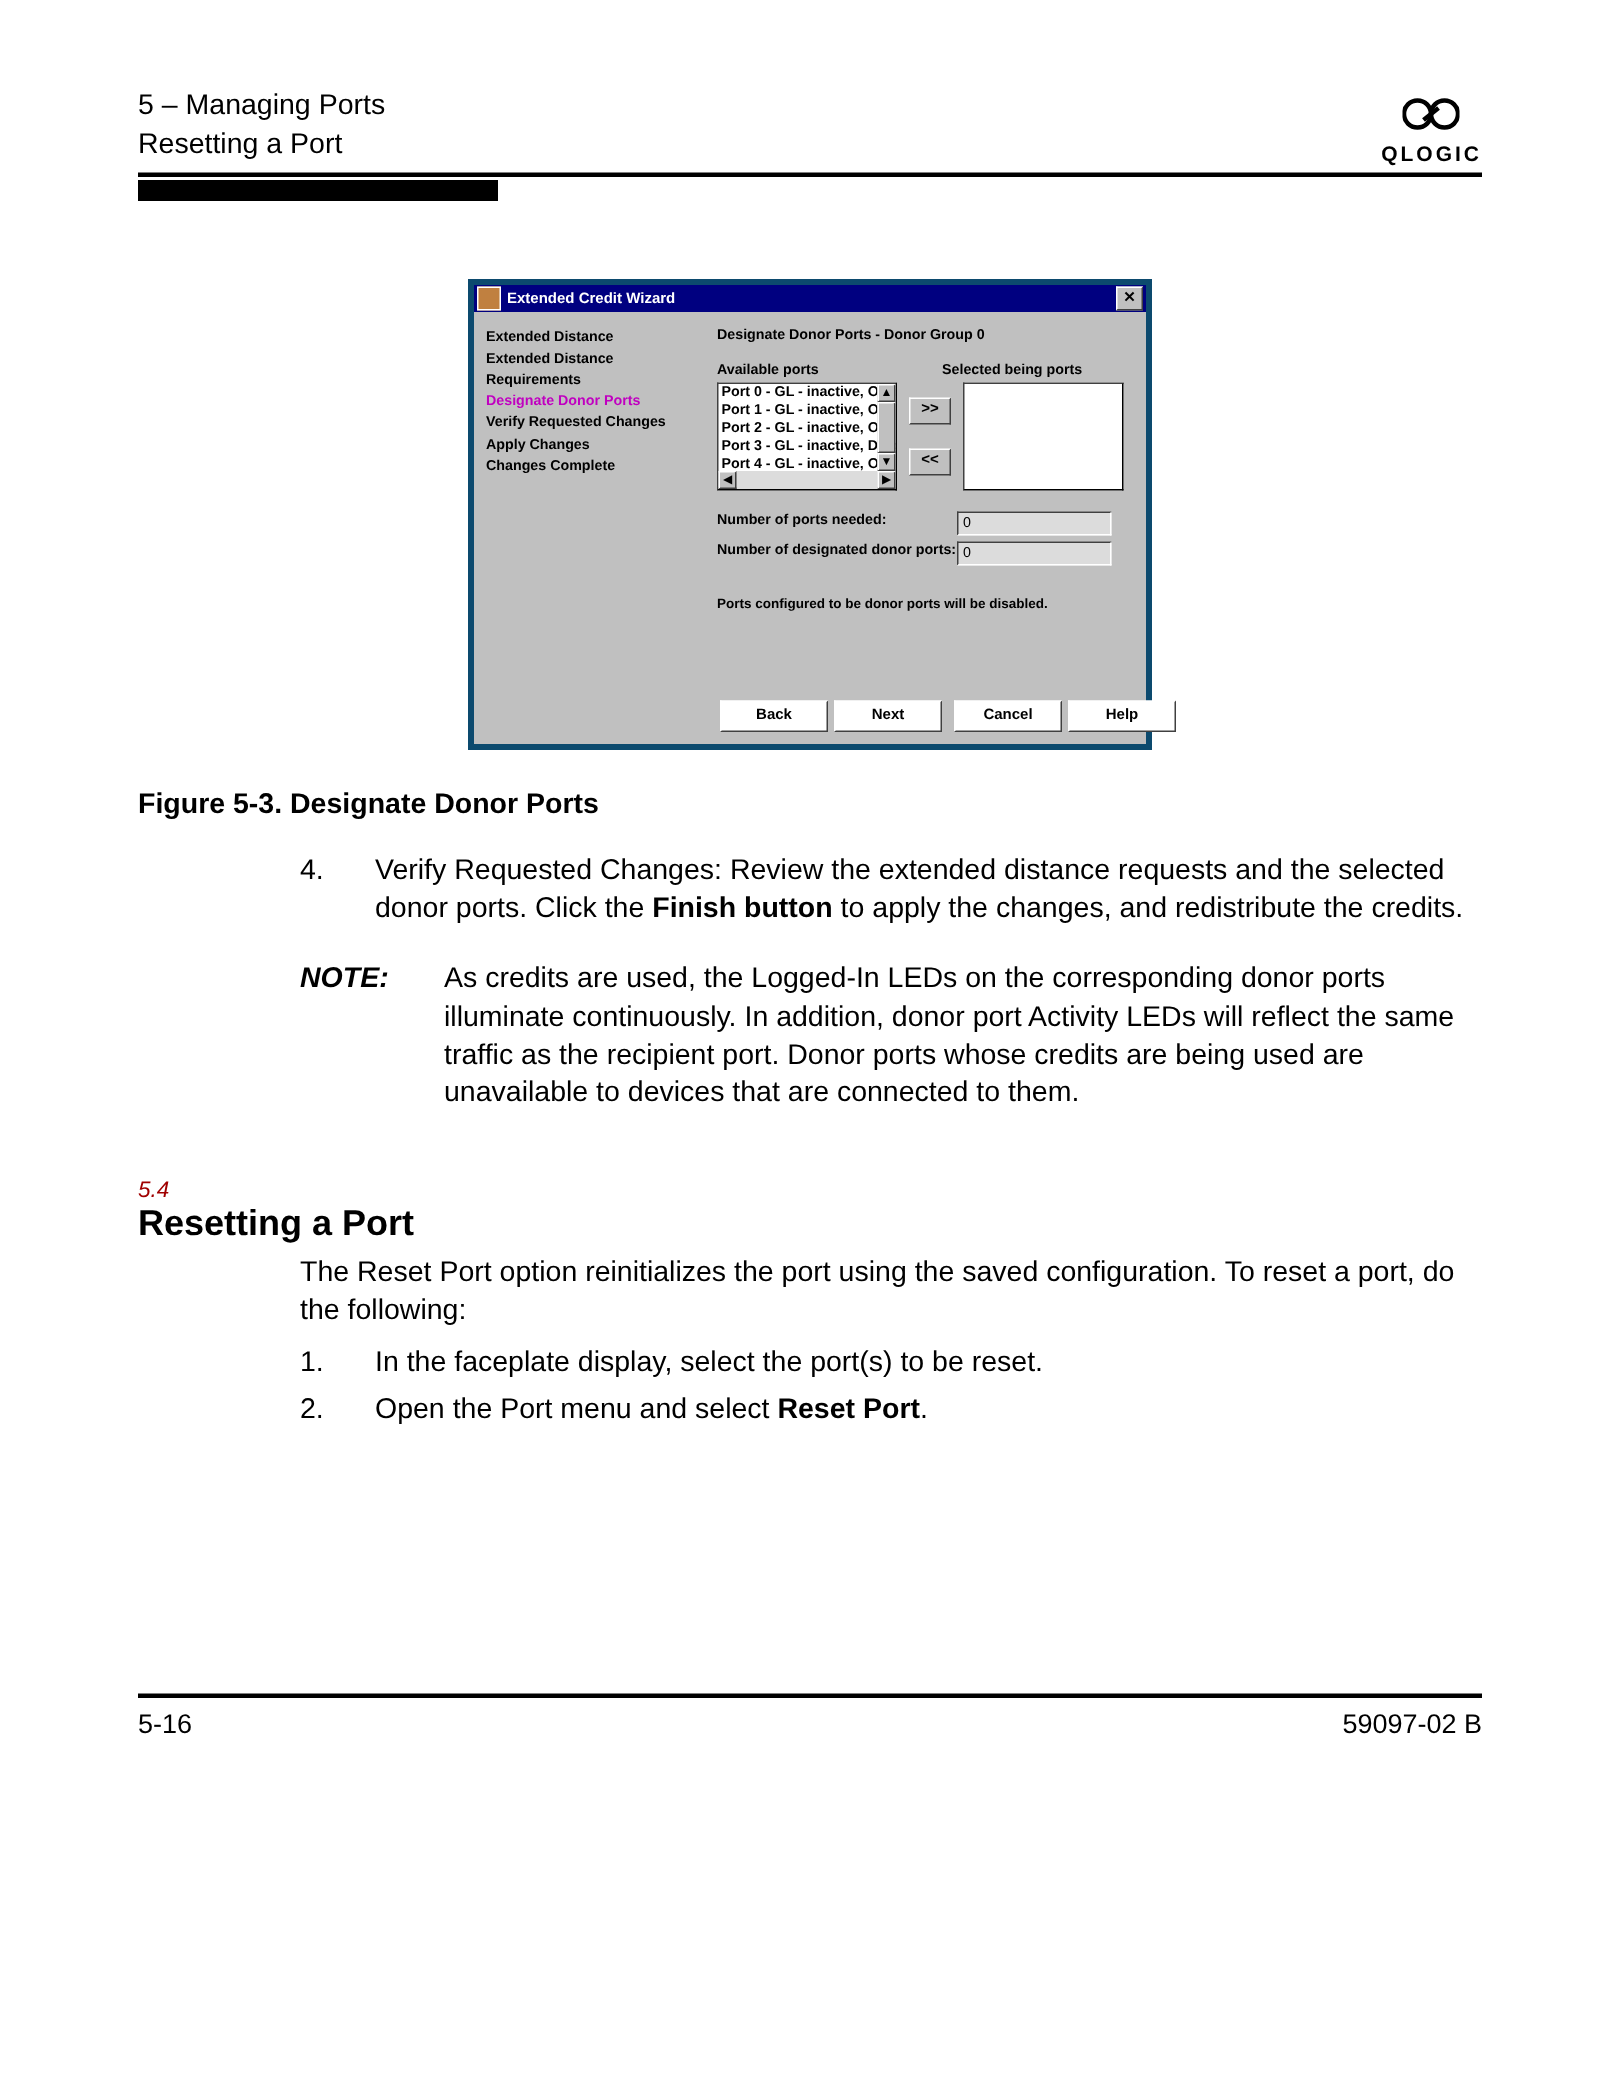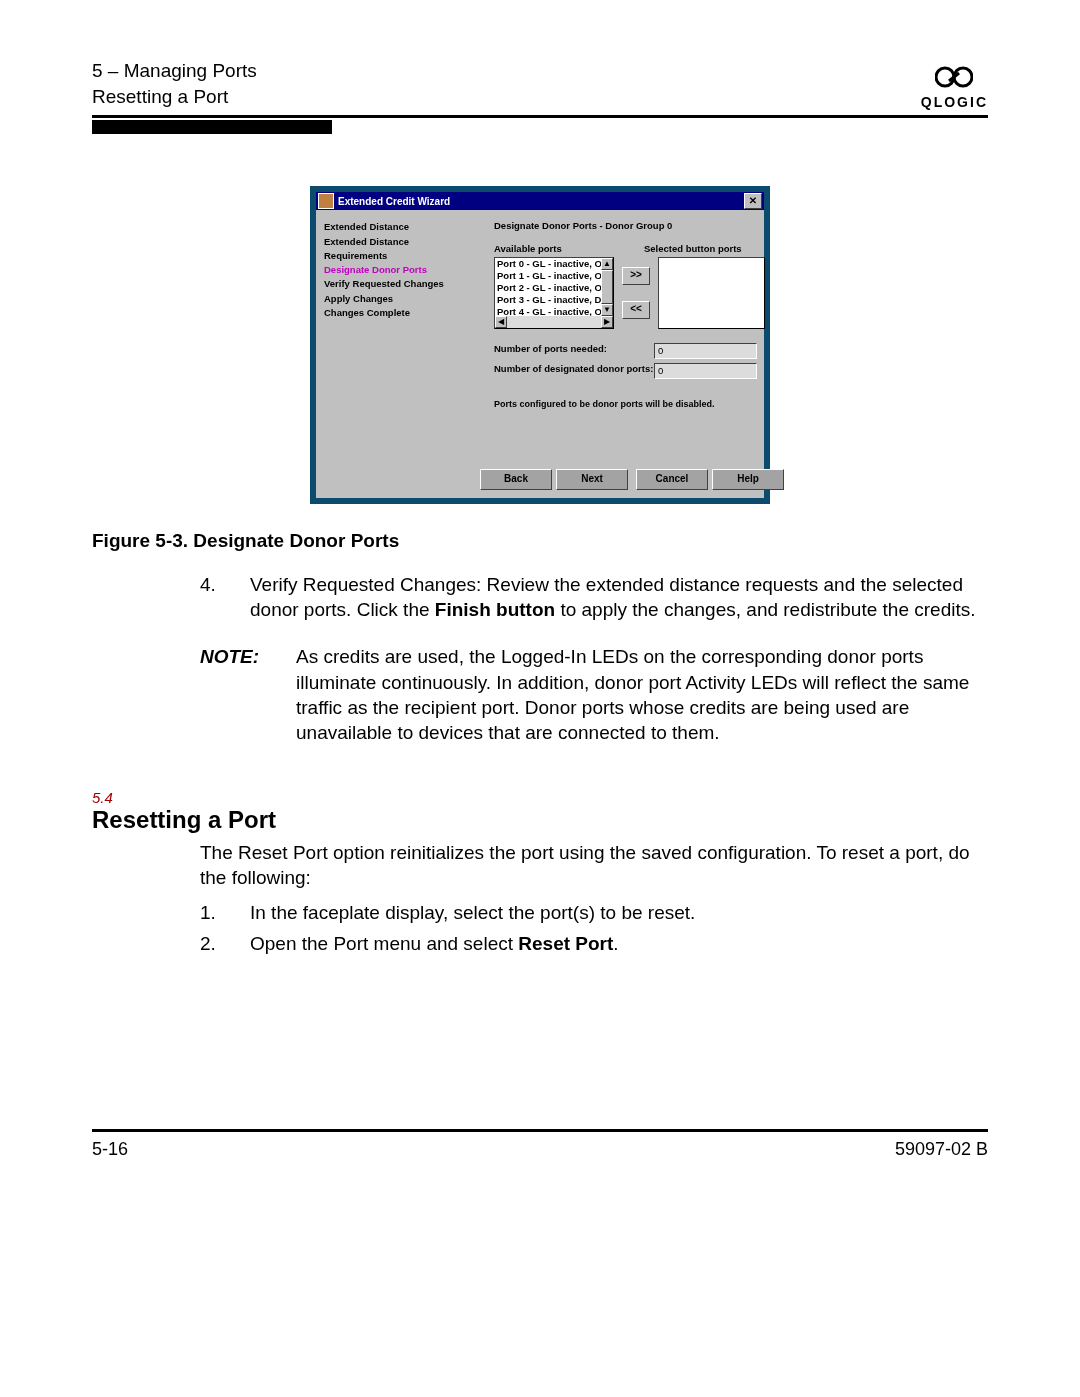--- a/index.html
+++ b/index.html
@@ -48,21 +48,21 @@
   .black-tab {
     background: #000;
     height: 14px;
     width: 240px;
     margin-top: 2px;
   }
 
   .wizard {
     width: 448px;
     margin: 52px auto 16px auto;
-    border: 6px solid #0c4a6e;
+    border: 4px solid #0c4a6e;
     background: #c0c0c0;
     font-family: Tahoma, Arial, sans-serif;
     font-size: 10px;
   }
   .wizard-titlebar {
     background: #000080;
     color: #fff;
     height: 18px;
     display: flex;
     align-items: center;
@@ -85,21 +85,21 @@
     line-height: 14px;
     border: 1px solid #fff;
     border-right-color:#404040;
     border-bottom-color:#404040;
     font-weight: bold;
     font-size: 10px;
   }
   .wizard-body {
     display: flex;
     padding: 6px 8px 0 8px;
-    gap: 28px;
+    gap: 12px;
     height: 253px;
     box-sizing: border-box;
   }
   .wizard-steps {
     width: 142px;
     flex: 0 0 auto;
     font-weight: bold;
     line-height: 1.5;
     padding-top: 4px;
     font-size: 9.5px;
@@ -185,21 +185,21 @@
     padding:0 3px; font-weight:normal; line-height:14px;
   }
   .disabled-note { font-weight:bold; font-size:9px; margin-top:20px; }
   .wizard-footer {
     display:flex;
     padding: 6px 8px 8px 8px;
     gap: 4px;
   }
   .wizard-footer .spacer-left { width: 152px; flex:0 0 auto; }
   .footbtn {
-    background:#a3a3a3;
+    background:#ffffff;
     border:1px solid #fff;
     border-right-color:#404040;border-bottom-color:#404040;
     height: 19px; min-width: 54px;
     font-size:10px; font-weight: bold;
     text-align:center; line-height:17px;
     cursor:default;
     padding: 0 8px;
   }
   .footer-spacer { flex:1; }
 
@@ -304,21 +304,21 @@
         <div class="active">Designate Donor Ports</div>
         <div>Verify Requested Changes</div>
         <div>Apply Changes</div>
         <div>Changes Complete</div>
       </div>
       <div class="wizard-main">
         <div class="main-title">Designate Donor Ports - Donor Group 0</div>
 
         <div class="col-labels">
           <div class="left-lbl">Available ports</div>
-          <div>Selected button ports</div>
+          <div>Selected being ports</div>
         </div>
 
         <div class="lists-row">
           <div class="listbox">
             <div class="items">
               <div class="item">Port 0 - GL - inactive, Offline</div>
               <div class="item">Port 1 - GL - inactive, Online</div>
               <div class="item">Port 2 - GL - inactive, Online</div>
               <div class="item">Port 3 - GL - inactive, Diagno</div>
               <div class="item">Port 4 - GL - inactive, Online</div>

